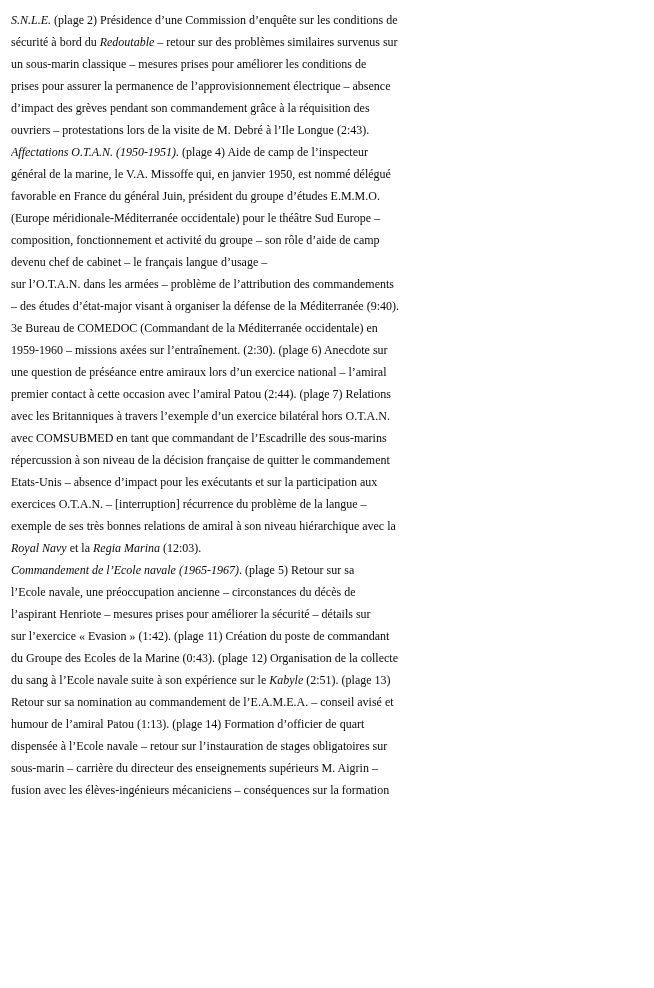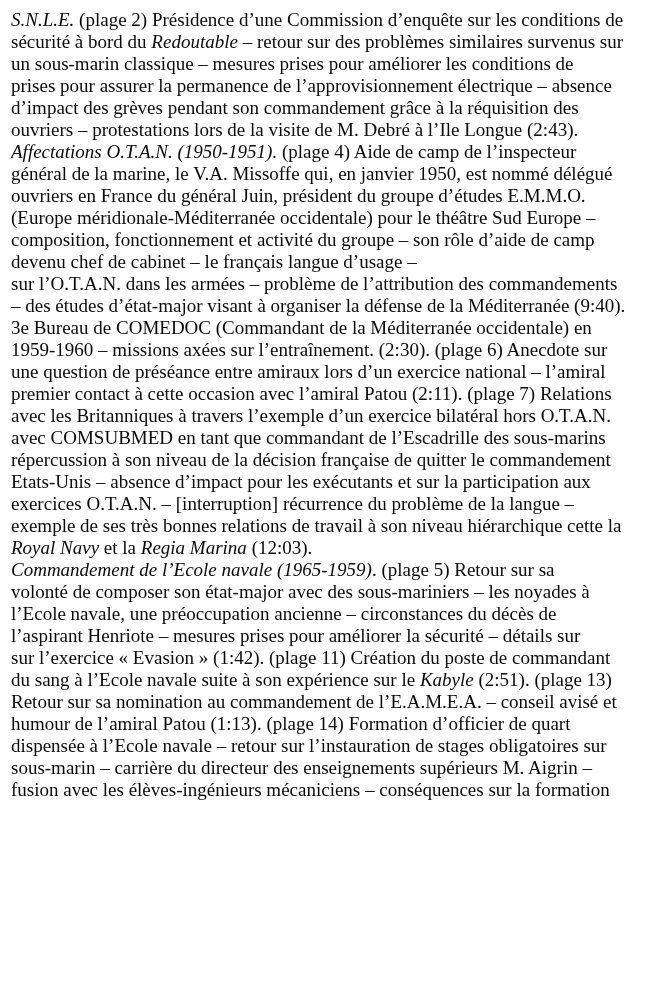--- a/index.html
+++ b/index.html
@@ -14,21 +14,21 @@
   }
   .page {
     box-sizing: border-box;
     width: 654px;
     height: 988px;
     padding: 9px 4px 0 11px;
     background: #ffffff;
   }
   .doc-body {
     font-family: "Liberation Serif", "DejaVu Serif", serif;
-    font-size: 19px;
+    font-size: 12px;
     line-height: 22px;
     color: #0a0a0a;
   }
   .line {
     white-space: nowrap;
     overflow: hidden;
     height: 22px;
   }
   .line em {
     font-style: italic;
@@ -40,42 +40,42 @@
 <div class="page">
   <div class="doc-body" id="doc-body" style="color: rgb(10, 10, 10);">
       <div class="line"><em>S.N.L.E.</em><span> (plage 2) Présidence d’une Commission d’enquête sur les conditions de</span></div>
       <div class="line"><span>sécurité à bord du </span><em>Redoutable</em><span> – retour sur des problèmes similaires survenus sur</span></div>
       <div class="line"><span>un sous-marin classique – mesures prises pour améliorer les conditions de</span></div>
       <div class="line"><span>prises pour assurer la permanence de l’approvisionnement électrique – absence</span></div>
       <div class="line"><span>d’impact des grèves pendant son commandement grâce à la réquisition des</span></div>
       <div class="line"><span>ouvriers – protestations lors de la visite de M. Debré à l’Ile Longue (2:43).</span></div>
       <div class="line"><em>Affectations O.T.A.N. (1950-1951).</em><span> (plage 4) Aide de camp de l’inspecteur</span></div>
       <div class="line"><span>général de la marine, le V.A. Missoffe qui, en janvier 1950, est  nommé délégué</span></div>
-      <div class="line"><span>ouvriers en France du général Juin, président du groupe d’études E.M.M.O.</span></div>
+      <div class="line"><span>favorable en France du général Juin, président du groupe d’études E.M.M.O.</span></div>
       <div class="line"><span>(Europe méridionale-Méditerranée occidentale) pour le théâtre Sud Europe –</span></div>
       <div class="line"><span>composition, fonctionnement et activité du groupe – son rôle d’aide de camp</span></div>
       <div class="line"><span>devenu chef de cabinet – le français langue d’usage –</span></div>
       <div class="line"><span>sur l’O.T.A.N. dans les armées – problème de l’attribution des commandements</span></div>
       <div class="line"><span>– des études d’état-major visant à organiser la défense de la Méditerranée (9:40).</span></div>
       <div class="line"><span>3e Bureau de COMEDOC (Commandant de la Méditerranée occidentale) en</span></div>
       <div class="line"><span>1959-1960 – missions axées sur l’entraînement. (2:30). (plage 6) Anecdote sur</span></div>
       <div class="line"><span>une question de préséance entre amiraux lors d’un exercice national – l’amiral</span></div>
-      <div class="line"><span>premier contact à cette occasion avec l’amiral Patou (2:11). (plage 7) Relations</span></div>
+      <div class="line"><span>premier contact à cette occasion avec l’amiral Patou (2:44). (plage 7) Relations</span></div>
       <div class="line"><span>avec les Britanniques à travers l’exemple d’un exercice bilatéral hors O.T.A.N.</span></div>
       <div class="line"><span>avec COMSUBMED en tant que commandant de l’Escadrille des sous-marins</span></div>
       <div class="line"><span>répercussion à son niveau de la décision française de quitter le commandement</span></div>
       <div class="line"><span>Etats-Unis – absence d’impact pour les exécutants et sur la participation aux</span></div>
       <div class="line"><span>exercices O.T.A.N. – [interruption] récurrence du problème de la langue –</span></div>
-      <div class="line"><span>exemple de ses très bonnes relations de travail à son niveau hiérarchique cette la</span></div>
+      <div class="line"><span>exemple de ses très bonnes relations de amiral à son niveau hiérarchique avec la</span></div>
       <div class="line"><em>Royal Navy</em><span> et la </span><em>Regia Marina</em><span> (12:03).</span></div>
-      <div class="line"><em>Commandement de l’Ecole navale (1965-1959)</em><span>. (plage 5) Retour sur sa</span></div>
-      <div class="line"><span>volonté de composer son état-major avec des sous-mariniers – les noyades à</span></div>
+      <div class="line"><em>Commandement de l’Ecole navale (1965-1967)</em><span>. (plage 5) Retour sur sa</span></div>
       <div class="line"><span>l’Ecole navale, une préoccupation ancienne – circonstances du décès de</span></div>
       <div class="line"><span>l’aspirant Henriote – mesures prises pour améliorer la sécurité – détails sur</span></div>
       <div class="line"><span>sur l’exercice « Evasion » (1:42). (plage 11) Création du poste de commandant</span></div>
+      <div class="line"><span>du Groupe des Ecoles de la Marine (0:43). (plage 12) Organisation de la collecte</span></div>
       <div class="line"><span>du sang à l’Ecole navale suite à son expérience sur le </span><em>Kabyle</em><span> (2:51). (plage 13)</span></div>
       <div class="line"><span>Retour sur sa nomination au commandement de l’E.A.M.E.A. – conseil avisé et</span></div>
       <div class="line"><span>humour de l’amiral Patou (1:13). (plage 14) Formation d’officier de quart</span></div>
       <div class="line"><span>dispensée à l’Ecole navale – retour sur l’instauration de stages obligatoires sur</span></div>
       <div class="line"><span>sous-marin – carrière du directeur des enseignements supérieurs M. Aigrin –</span></div>
       <div class="line"><span>fusion avec les élèves-ingénieurs mécaniciens – conséquences sur la formation</span></div>
     </div>
 </div>
 
 </body></html>

